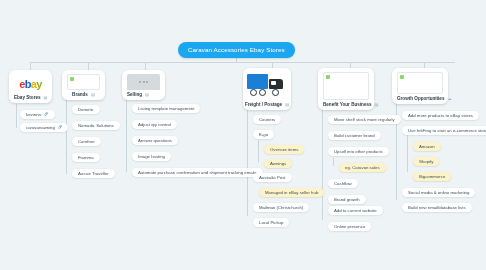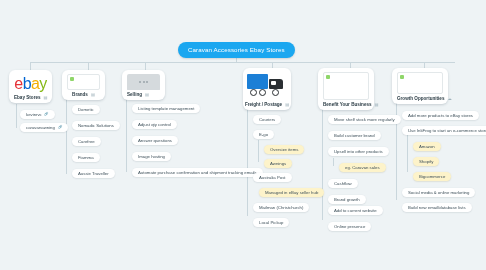--- a/index.html
+++ b/index.html
@@ -62,21 +62,21 @@
     display: flex; align-items: center; gap: 3px;
     font-size: 4.6px; font-weight: bold; color: #2b3c45;
     white-space: nowrap;
     margin-top: 2px;
   }
   .card .caption .mini {
     font-size: 4.2px; font-weight: normal; color: #9fb2bb;
   }
 
   
-  .ebay-logo { font-size: 16px; font-weight: normal; letter-spacing: -.6px; }
+  .ebay-logo { font-size: 11px; font-weight: bold; letter-spacing: -.6px; }
   .ebay-logo .e { color: #e53238; }
   .ebay-logo .b { color: #0064d2; }
   .ebay-logo .a { color: #f5af02; }
   .ebay-logo .y { color: #86b817; }
 
   
   .grey-ph {
     width: 34px; height: 17px;
     background: #d5dadd;
     border-radius: 2px;

